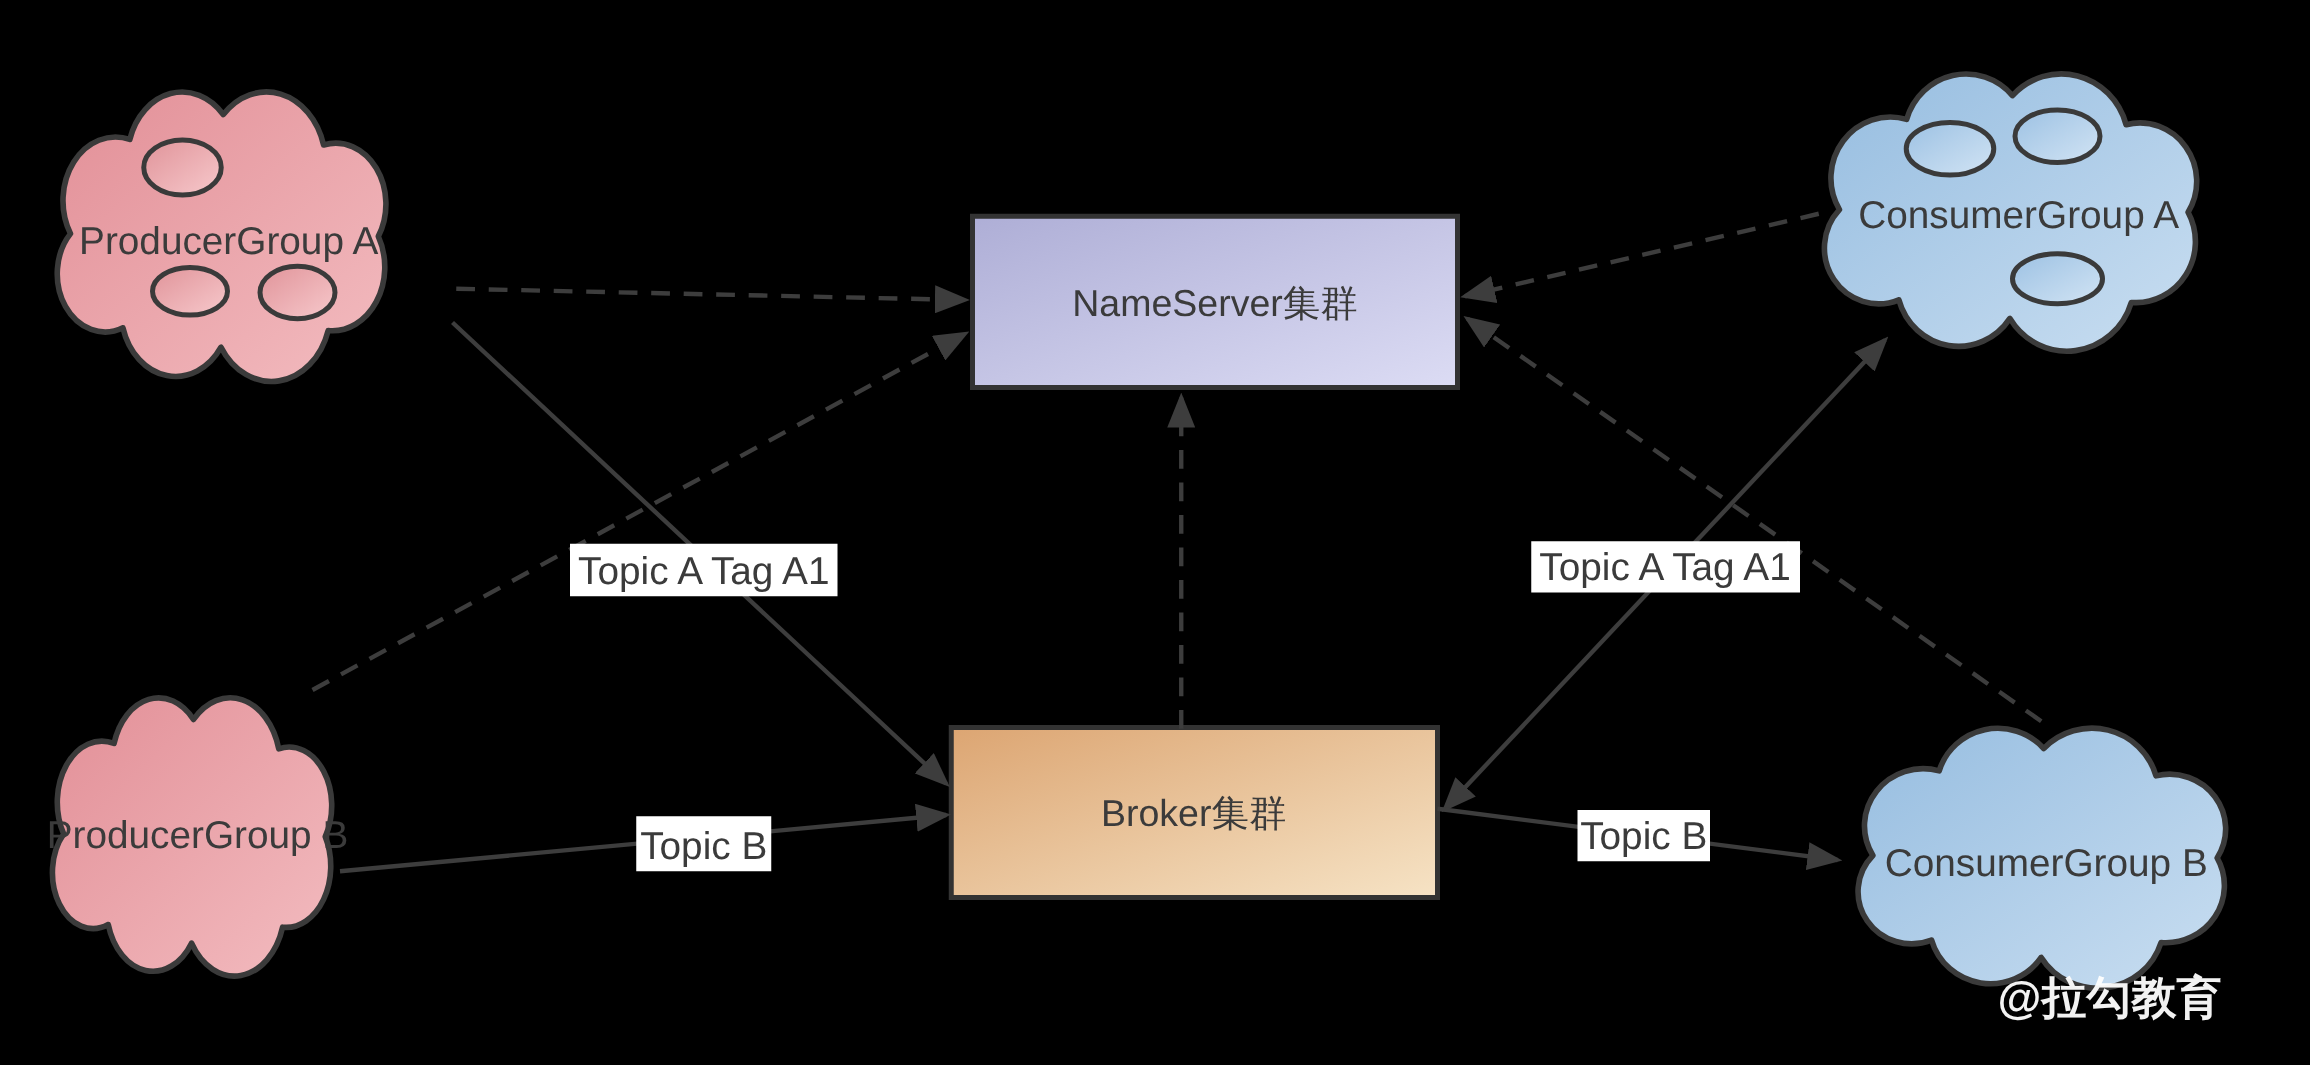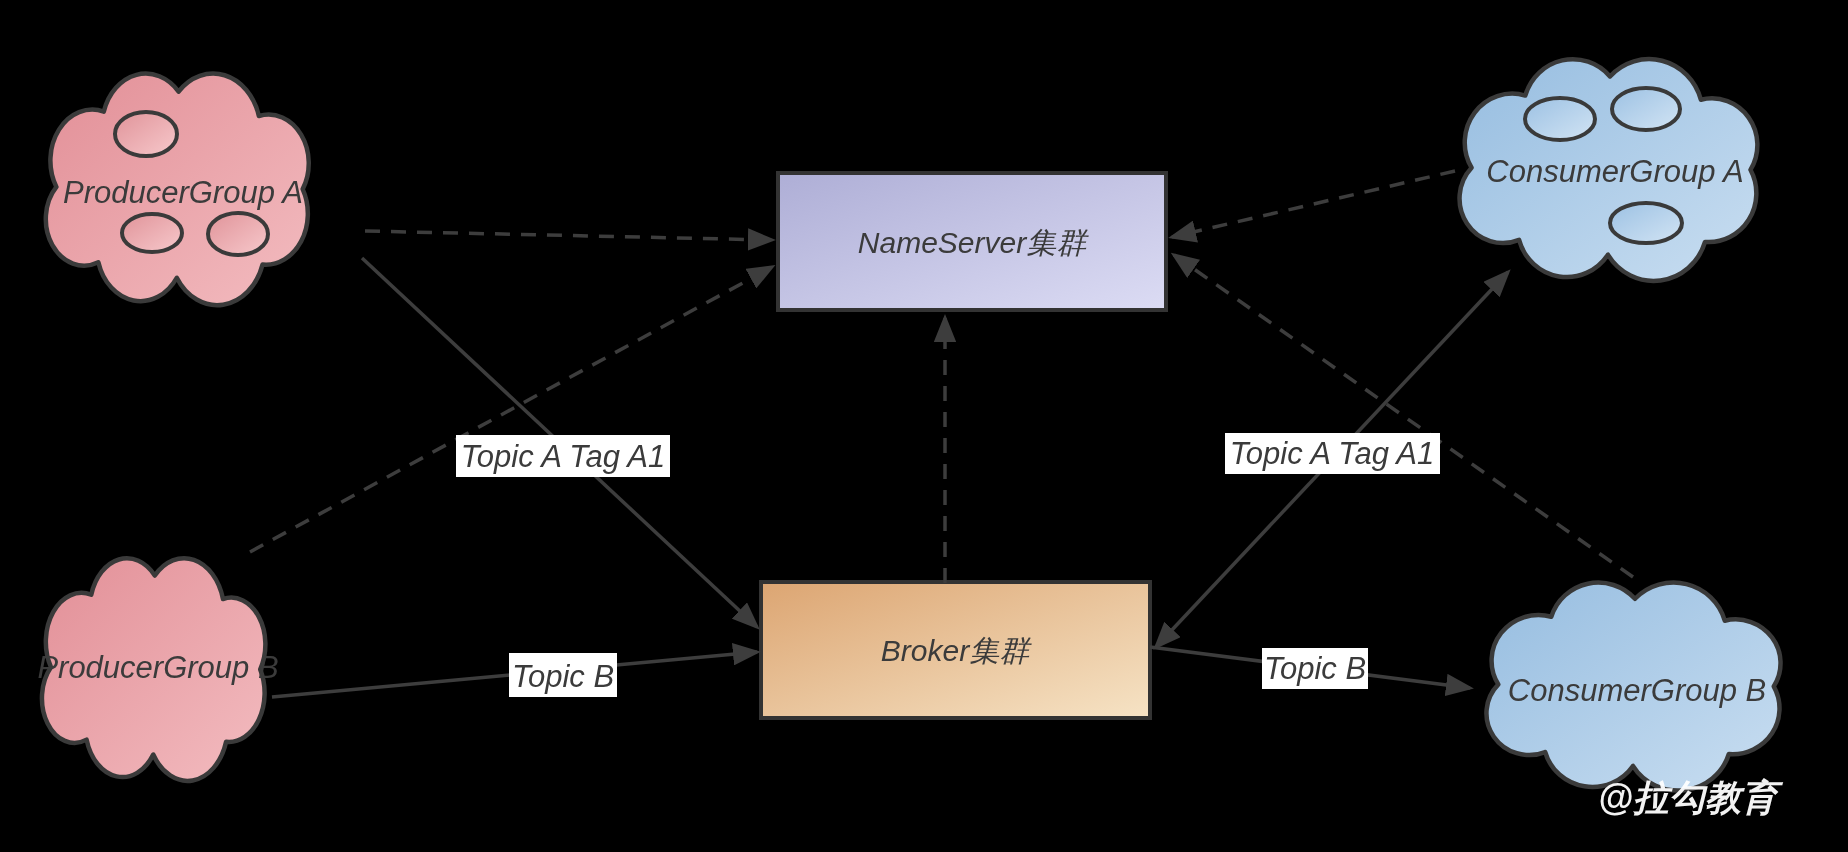--- a/index.html
+++ b/index.html
@@ -9,21 +9,20 @@
     width: 1848px;
     height: 852px;
     overflow: hidden;
     font-family: "Liberation Sans", sans-serif;
   }
   .stage {
     position: relative;
     width: 1848px;
     height: 852px;
     background: #000000;
-    font-style: italic;
   }
   svg { display: block; }
   text {
     font-family: "Liberation Sans", sans-serif;
     fill: #3b3b3b;
   }
   .node-label { font-size: 31px; }
   .box-label  { font-size: 30px; }
   .edge-label { font-size: 31px; }
   .watermark  {

